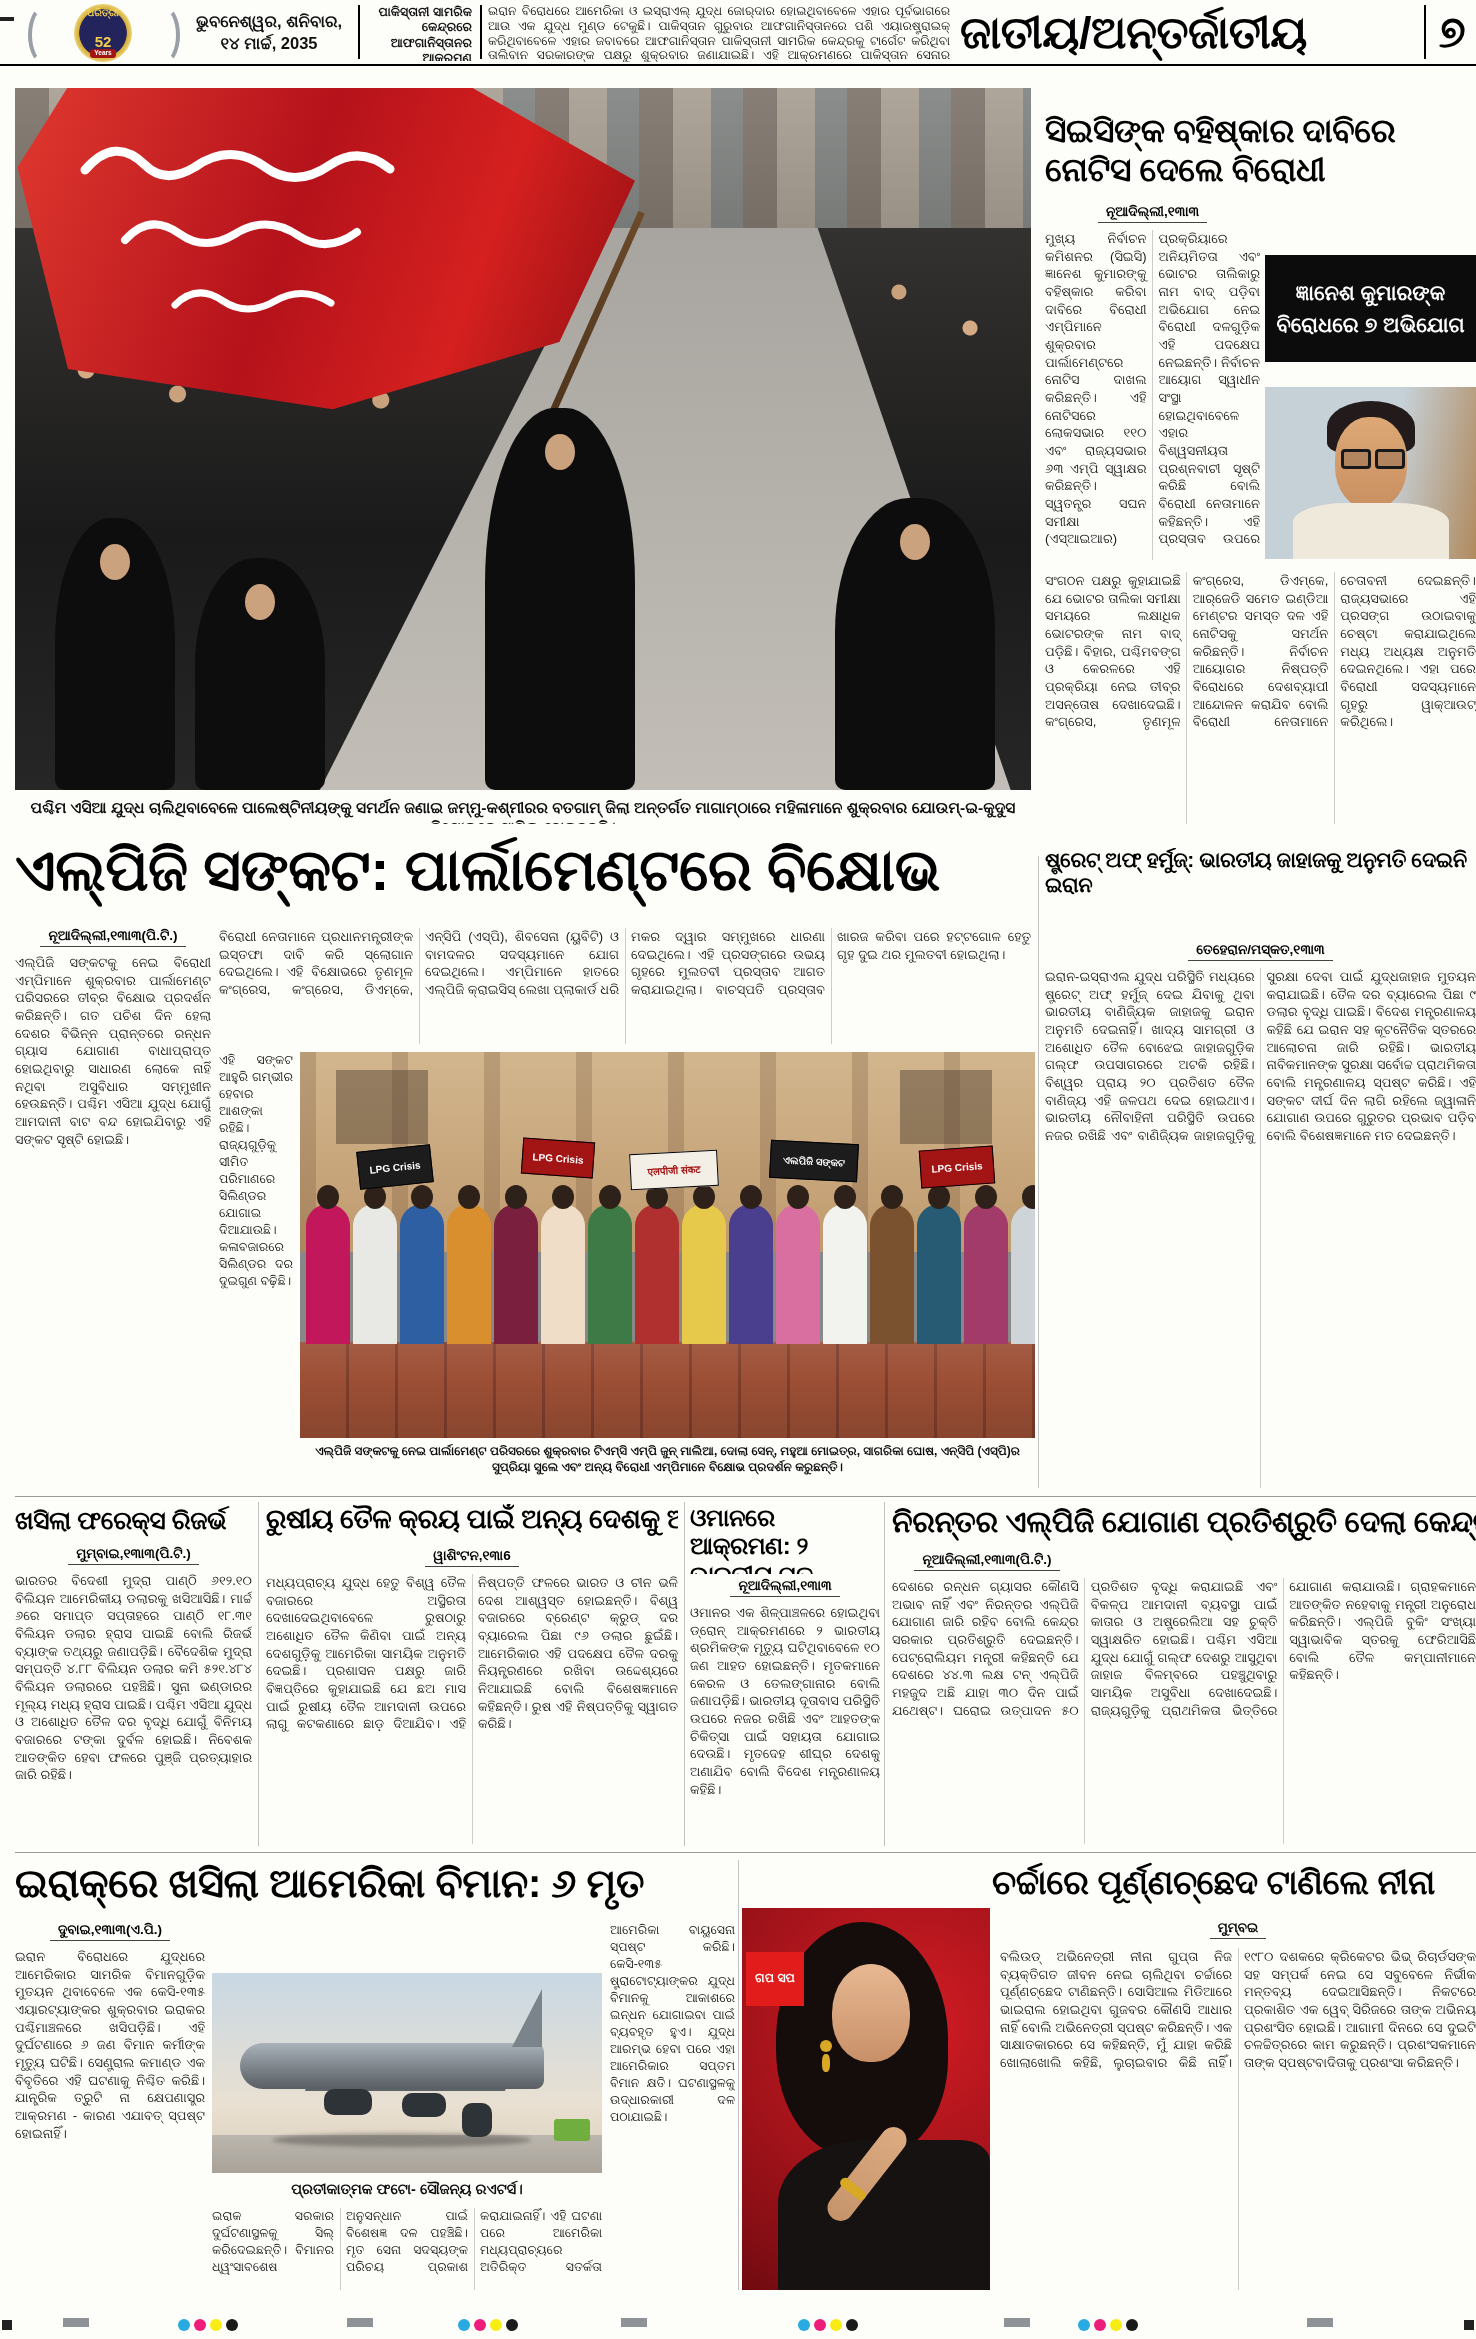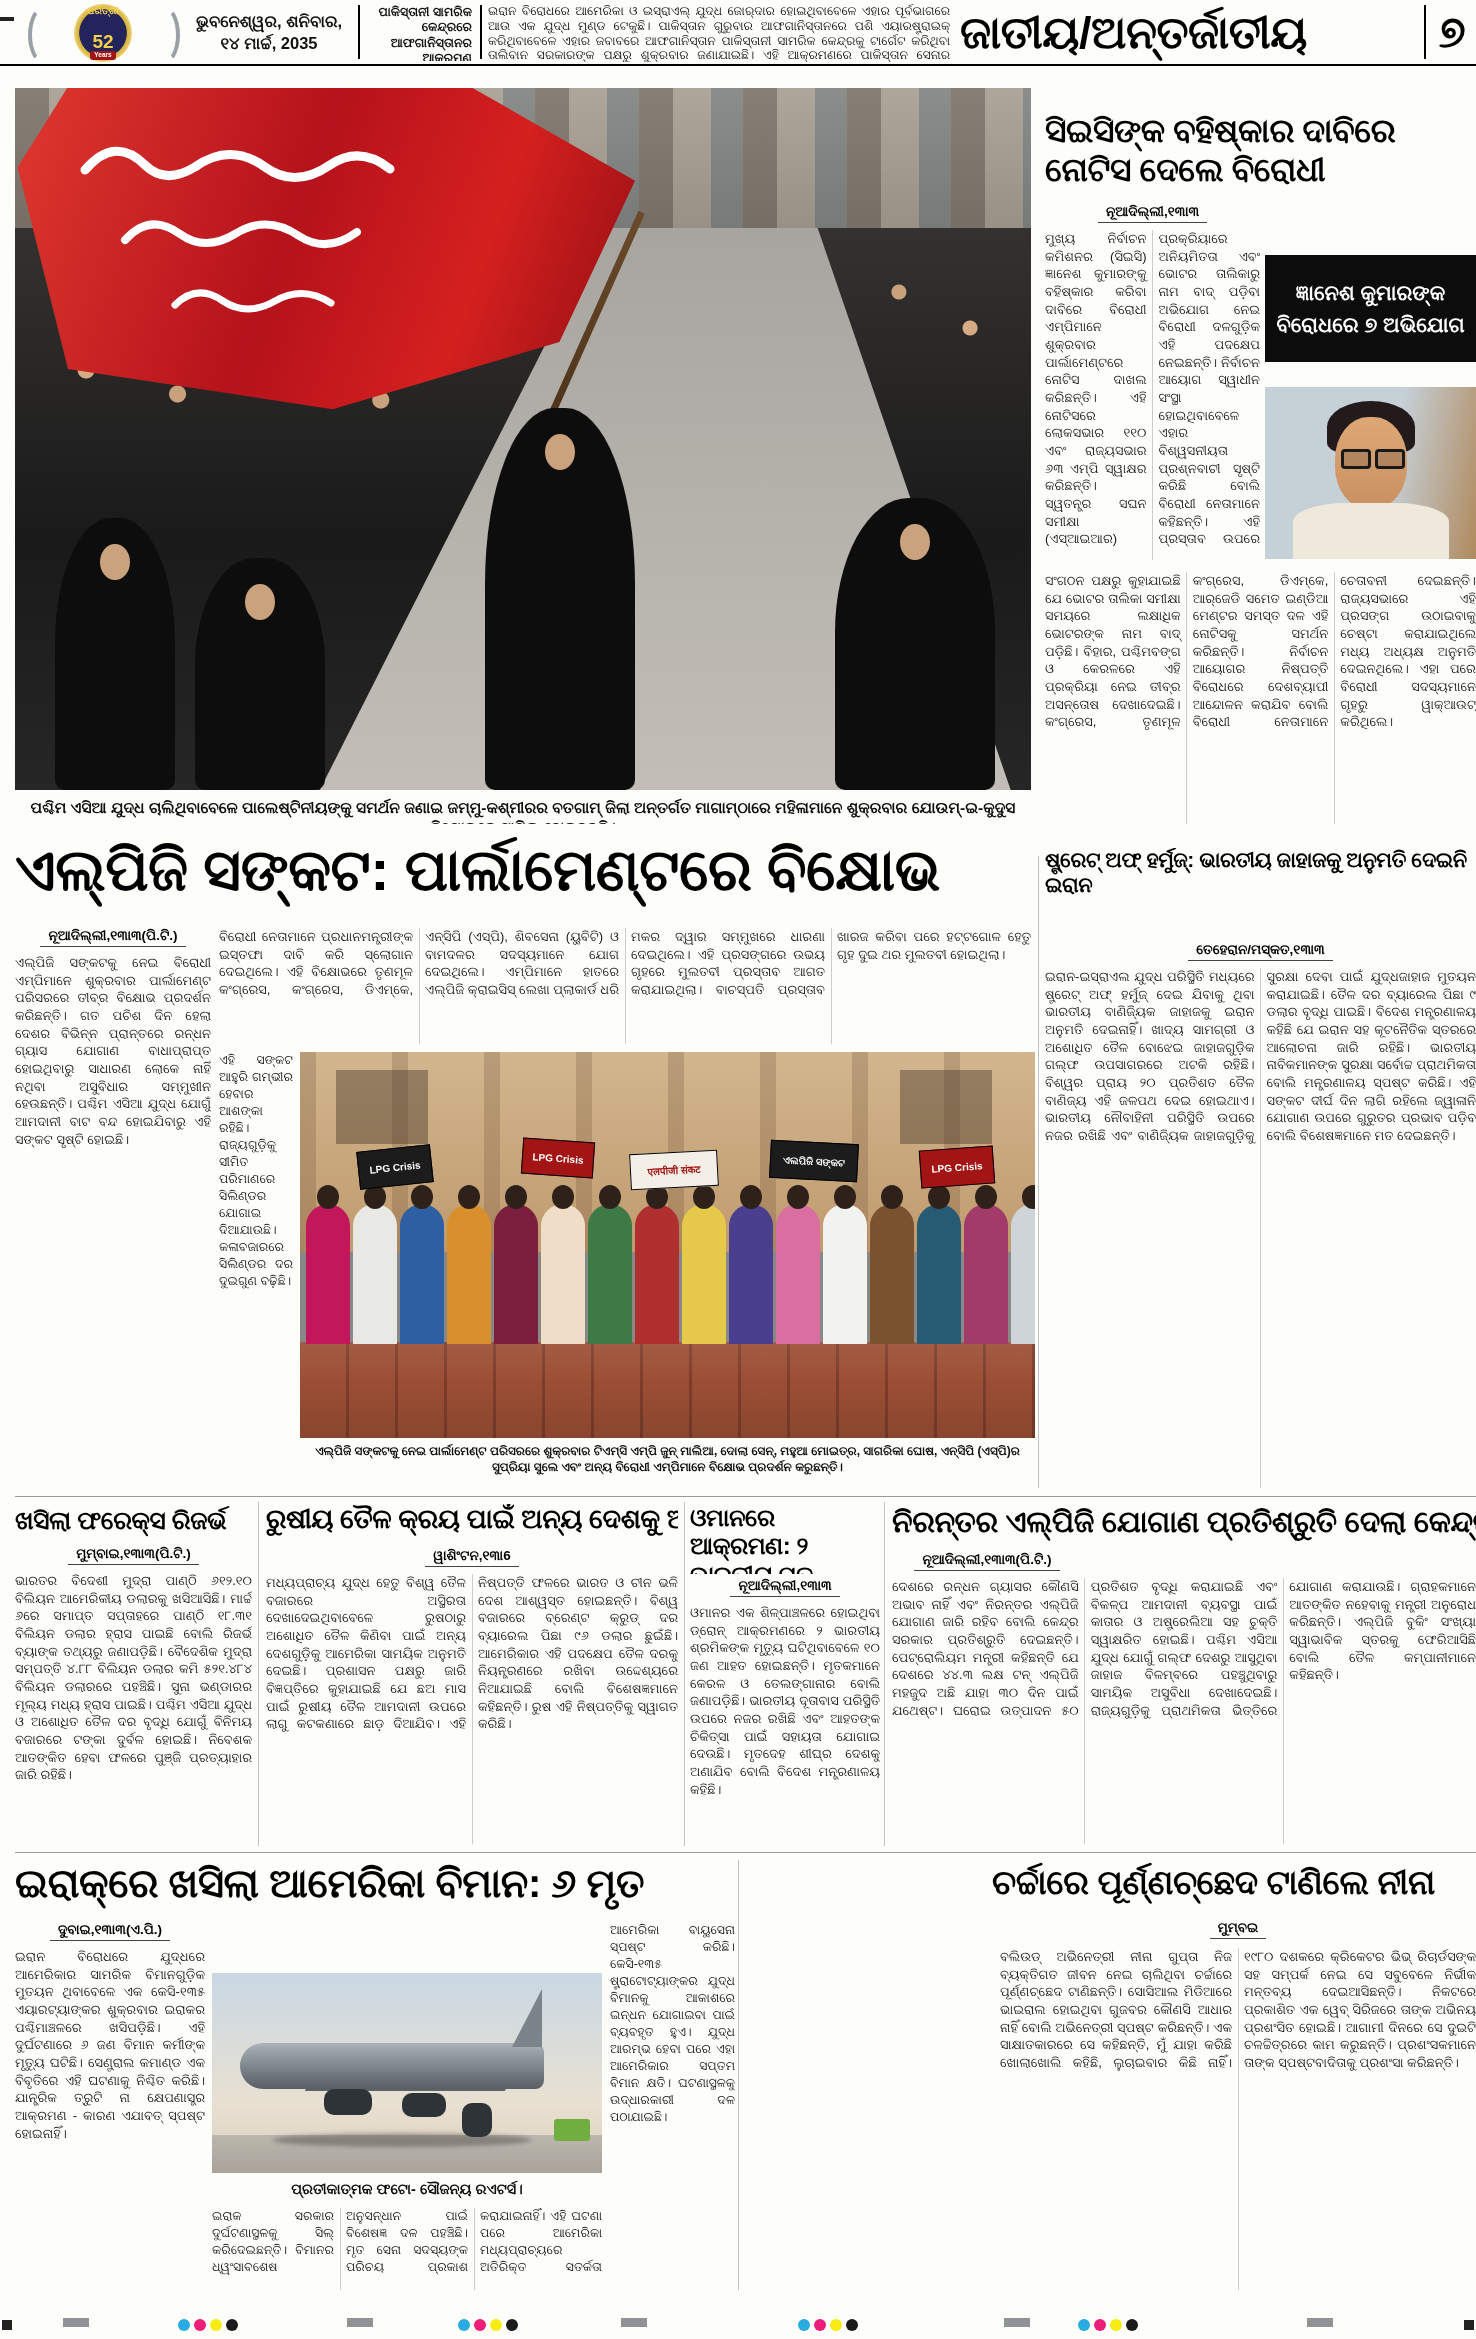--- a/index.html
+++ b/index.html
@@ -100,21 +100,21 @@
 <div id="page">
 
   <div id="masthead" class="abs" style="left:0;top:0;width:1476px;height:64px;">
     <div class="abs" style="left:0;top:17px;width:14px;height:4px;background:#222;"></div>
 
     <div class="abs" style="left:26px;top:3px;width:156px;height:58px;">
       <div class="abs logo-swoosh swoosh-l" style="left:2px;top:2px;"></div>
       <div class="abs logo-swoosh swoosh-r" style="right:2px;top:2px;"></div>
       <div class="abs logo-badge" style="left:48px;top:1px;width:58px;height:58px;">
         <div style="font-size:10px;font-weight:800;color:#f3d259;line-height:1;">ଧରିତ୍ରୀ</div>
-        <div style="font-size:19px;font-weight:800;color:#f5cf4a;line-height:1;margin-top:16px;">52</div>
+        <div style="font-size:15px;font-weight:800;color:#f5cf4a;line-height:1;margin-top:16px;">52</div>
         <div style="font-size:6.5px;font-weight:700;color:#fff;background:#a31515;padding:0 4px;border-radius:3px;line-height:1.3;">Years</div>
       </div>
     </div>
 
     <div class="abs" style="left:186px;top:10px;width:166px;height:46px;font-size:16.5px;font-weight:700;text-align:center;line-height:1.35;overflow:hidden;">ଭୁବନେଶ୍ୱର, ଶନିବାର, ୧୪ ମାର୍ଚ୍ଚ, 2035</div>
 
     <div class="abs mast-divider" style="left:358px;top:5px;height:54px;"></div>
 
     <div class="abs" style="left:366px;top:5px;width:106px;height:56px;font-size:12.5px;font-weight:700;text-align:right;line-height:1.22;overflow:hidden;">ପାକିସ୍ତାନୀ ସାମରିକ କେନ୍ଦ୍ରରେ ଆଫଗାନିସ୍ତାନର ଆକ୍ରମଣ</div>
 
@@ -260,20 +260,30 @@
     <div class="abs pl-eng" style="left:190px;top:120px;width:44px;height:24px;"></div>
     <div class="abs pl-eng" style="left:250px;top:130px;width:30px;height:34px;"></div>
     <div class="abs pl-truck" style="right:12px;bottom:32px;width:36px;height:22px;"></div>
   </div>
   <div class="abs caption" style="left:212px;top:2180px;width:390px;height:22px;font-size:14.5px;">ପ୍ରତୀକାତ୍ମକ ଫଟୋ- ସୌଜନ୍ୟ ରଏଟର୍ସ।</div>
   <div class="abs body-text cols3" style="left:212px;top:2208px;width:390px;height:82px;font-size:12.5px;">ଇରାକ ସରକାର ଦୁର୍ଘଟଣାସ୍ଥଳକୁ ସିଲ୍ କରିଦେଇଛନ୍ତି। ବିମାନର ଧ୍ୱଂସାବଶେଷ ଅନୁସନ୍ଧାନ ପାଇଁ ବିଶେଷଜ୍ଞ ଦଳ ପହଞ୍ଚିଛି। ମୃତ ସେନା ସଦସ୍ୟଙ୍କ ପରିଚୟ ପ୍ରକାଶ କରାଯାଇନାହିଁ। ଏହି ଘଟଣା ପରେ ଆମେରିକା ମଧ୍ୟପ୍ରାଚ୍ୟରେ ଅତିରିକ୍ତ ସତର୍କତା ଅବଲମ୍ବନ କରିଛି। ଇରାନ ଏହି ଦୁର୍ଘଟଣା ନେଇ କୌଣସି ମନ୍ତବ୍ୟ ଦେଇନାହିଁ।</div>
   <div class="abs body-text" style="left:610px;top:1922px;width:125px;height:368px;font-size:12.5px;">ଆମେରିକା ବାୟୁସେନା ସ୍ପଷ୍ଟ କରିଛି। କେସି-୧୩୫ ଷ୍ଟ୍ରାଟୋଟ୍ୟାଙ୍କର ଯୁଦ୍ଧ ବିମାନକୁ ଆକାଶରେ ଇନ୍ଧନ ଯୋଗାଇବା ପାଇଁ ବ୍ୟବହୃତ ହୁଏ। ଯୁଦ୍ଧ ଆରମ୍ଭ ହେବା ପରେ ଏହା ଆମେରିକାର ସପ୍ତମ ବିମାନ କ୍ଷତି। ଘଟଣାସ୍ଥଳକୁ ଉଦ୍ଧାରକାରୀ ଦଳ ପଠାଯାଇଛି।</div>
 
   <div class="abs vrule" style="left:738px;top:1860px;height:430px;"></div>
 
+  <div class="abs photo nina-bg" style="left:742px;top:1908px;width:248px;height:382px;">
+    <div class="abs n-hair" style="left:34px;top:14px;width:172px;height:236px;"></div>
+    <div class="abs n-face" style="left:90px;top:56px;width:78px;height:98px;"></div>
+    <div class="abs n-gold" style="left:78px;top:132px;width:12px;height:12px;"></div>
+    <div class="abs n-gold" style="left:80px;top:146px;width:8px;height:18px;border-radius:40%;"></div>
+    <div class="abs n-body" style="left:36px;bottom:0;width:212px;height:150px;"></div>
+    <div class="abs n-arm" style="left:112px;top:210px;width:26px;height:112px;"></div>
+    <div class="abs n-gold" style="left:96px;top:276px;width:30px;height:10px;border-radius:6px;transform:rotate(38deg);"></div>
+    <div class="abs n-tag" style="left:4px;top:44px;width:58px;height:54px;">ଗପ ସପ</div>
+  </div>
   <div class="abs hl" style="left:992px;top:1862px;width:484px;height:46px;font-size:34px;white-space:nowrap;">ଚର୍ଚ୍ଚାରେ ପୂର୍ଣ୍ଣଚ୍ଛେଦ ଟାଣିଲେ ନୀନା</div>
   <div class="abs byline" style="left:1000px;top:1920px;width:476px;">
     <span>ମୁମ୍ବଇ</span>
   </div>
   <div class="abs body-text cols2" style="left:1000px;top:1948px;width:476px;height:342px;">ବଲିଉଡ୍ ଅଭିନେତ୍ରୀ ନୀନା ଗୁପ୍ତା ନିଜ ବ୍ୟକ୍ତିଗତ ଜୀବନ ନେଇ ଚାଲିଥିବା ଚର୍ଚ୍ଚାରେ ପୂର୍ଣ୍ଣଚ୍ଛେଦ ଟାଣିଛନ୍ତି। ସୋସିଆଲ ମିଡିଆରେ ଭାଇରାଲ ହୋଇଥିବା ଗୁଜବର କୌଣସି ଆଧାର ନାହିଁ ବୋଲି ଅଭିନେତ୍ରୀ ସ୍ପଷ୍ଟ କରିଛନ୍ତି। ଏକ ସାକ୍ଷାତକାରରେ ସେ କହିଛନ୍ତି, ମୁଁ ଯାହା କରିଛି ଖୋଲାଖୋଲି କହିଛି, ଲୁଚାଇବାର କିଛି ନାହିଁ। ୧୯୮୦ ଦଶକରେ କ୍ରିକେଟର ଭିଭ୍ ରିଚାର୍ଡସଙ୍କ ସହ ସମ୍ପର୍କ ନେଇ ସେ ସବୁବେଳେ ନିର୍ଭୀକ ମନ୍ତବ୍ୟ ଦେଇଆସିଛନ୍ତି। ନିକଟରେ ପ୍ରକାଶିତ ଏକ ୱେବ୍ ସିରିଜରେ ତାଙ୍କ ଅଭିନୟ ପ୍ରଶଂସିତ ହୋଇଛି। ଆଗାମୀ ଦିନରେ ସେ ଦୁଇଟି ଚଳଚ୍ଚିତ୍ରରେ କାମ କରୁଛନ୍ତି। ପ୍ରଶଂସକମାନେ ତାଙ୍କ ସ୍ପଷ୍ଟବାଦିତାକୁ ପ୍ରଶଂସା କରିଛନ୍ତି।</div>
 
   <div class="abs" style="left:2px;top:2320px;width:10px;height:10px;background:#222;"></div>
   <div class="abs regbar" style="left:63px;top:2318px;"></div>
   <div class="abs" style="left:178px;top:2317px;">
     <span class="regdot" style="background:#29abe2;"></span><span class="regdot" style="background:#ec1e79;"></span><span class="regdot" style="background:#f7ec13;"></span><span class="regdot" style="background:#1a1a1a;"></span>

